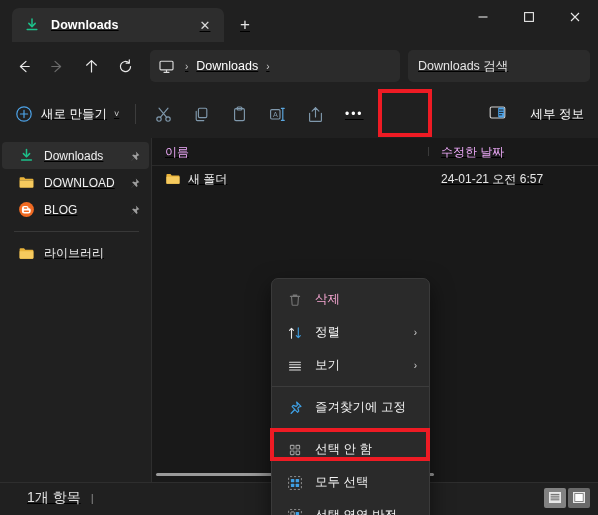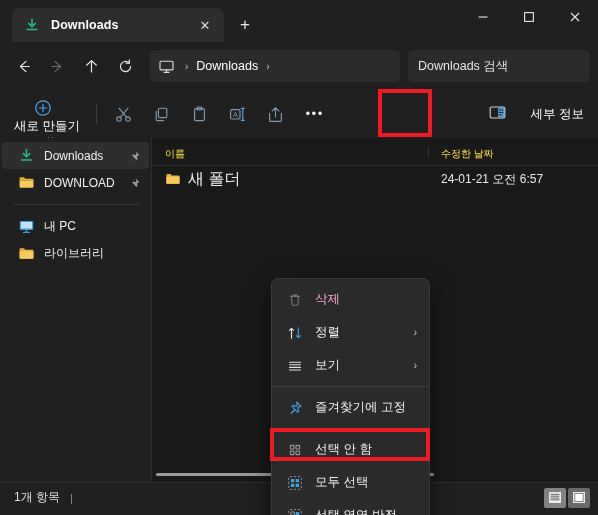--- a/index.html
+++ b/index.html
@@ -7,21 +7,21 @@
     width: 598px; height: 515px;
     background: #202020;
     font-family: "Liberation Sans", "DejaVu Sans", sans-serif;
     overflow: hidden;
     -webkit-font-smoothing: antialiased;
   }
   .window {
     position: relative;
     width: 598px; height: 512px;
     background: #202020;
-    display: flex; flex-direction: column;
+    display: flex; flex-direction: column; text-decoration: underline;
   }
 
   
   .titlebar {
     height: 42px;
     background: #202020;
     display: flex; align-items: flex-end;
     position: relative;
     flex: 0 0 auto;
   }
@@ -98,21 +98,21 @@
   
   .cmdbar {
     height: 48px; flex: 0 0 auto;
     display: flex; align-items: center;
     padding: 0 8px 0 10px;
     background: #202020;
     position: relative;
   }
   .newbtn {
     display: flex; align-items: center; height: 32px;
-    padding: 0 8px 0 4px; border-radius: 4px; color: #ffffff; flex-direction: column;
+    padding: 0 8px 0 4px; border-radius: 4px; color: #ffffff;
   }
   .newbtn .plus { width: 20px; height: 20px; margin-right: 7px; }
   .newbtn .lbl { font-size: 12.5px; }
   .newbtn .caret { font-size: 9px; margin-left: 7px; color: #dcdcdc; }
   .vsep { width: 1px; height: 20px; background: #3c3c3c; margin: 0 8px; }
   .cmdicon {
     width: 38px; height: 32px; border-radius: 4px;
     display: flex; align-items: center; justify-content: center;
   }
   .detailsbtn {
@@ -148,47 +148,47 @@
     height: 28px; display: flex; align-items: center;
     border-bottom: 1px solid #2a2a2a;
     flex: 0 0 auto;
   }
   .col-name { width: 277px; flex: 0 0 277px; padding-left: 13px; position: relative; }
   .col-name::after {
     content: ""; position: absolute; right: 0; top: 5px; bottom: 5px;
     width: 1px; background: #3a3a3a;
   }
   .col-date { flex: 1 1 auto; padding-left: 12px; }
-  .colheader .h { color: #fde047; font-size: 10px; }
+  .colheader .h { color: #f0abfc; font-size: 12px; }
   .filerow {
     height: 26px; display: flex; align-items: center; flex: 0 0 auto;
   }
   .filerow .name {
     width: 277px; flex: 0 0 277px; padding-left: 13px;
     display: flex; align-items: center;
   }
   .filerow .folder-ico { width: 16px; height: 16px; margin-right: 7px; flex: 0 0 auto; }
-  .filerow .fname { color: #f2f2f2; font-size: 16px; }
+  .filerow .fname { color: #f2f2f2; font-size: 12px; }
   .filerow .date { flex: 1 1 auto; padding-left: 12px; color: #e8e8e8; font-size: 12px; white-space: nowrap; }
   .listfill { flex: 1 1 auto; }
   .hscroll-track { height: 14px; flex: 0 0 auto; position: relative; }
   .hscroll-thumb {
     position: absolute; left: 4px; top: 5px; height: 3px; width: 278px;
     background: #9a9a9a; border-radius: 2px;
   }
 
   
   .statusbar {
     height: 30px; flex: 0 0 auto;
     background: #202020;
     border-top: 1px solid #2e2e2e;
     display: flex; align-items: center;
     padding-left: 14px; padding-right: 8px;
   }
-  .status-text { color: #e2e2e2; font-size: 12px; }
+  .status-text { color: #e2e2e2; font-size: 14px; margin-left: 13px; }
   .status-sep { color: #8a8a8a; font-size: 11.5px; margin-left: 10px; }
   .viewtoggles { margin-left: auto; display: flex; gap: 2px; }
   .vt { width: 22px; height: 20px; display: flex; align-items: center; justify-content: center;
         background: #6a6a6a; border-radius: 2px; }
   .vt.active { background: #828282; }
 
   
   .ctxmenu {
     position: absolute;
     left: 271px; top: 140px; width: 159px;
@@ -394,34 +394,38 @@
           </svg>
         </span>
         <span class="lbl">DOWNLOAD</span>
         <span class="pin">
           <svg width="13" height="13" viewBox="0 0 13 13">
               <path d="M7.8 1.6l3.6 3.6-1.6.5-1 1 .8 2.4-1 .9-2.2-2.2-3.1 3.2.1-.2 3-3.2-2.2-2.2.9-1 2.4.8 1-1z" fill="#b9b9b9"></path>
             </svg>
         </span>
       </div>
 
-
-      <div class="nav-divider"></div>
-
       <div class="navitem">
         <span class="ico">
           <svg width="17" height="17" viewBox="0 0 17 17">
-            <rect x="1.8" y="3" width="13.4" height="9" rx="1" fill="#3f9ae0"></rect>
-            <rect x="2.9" y="4" width="11.2" height="6.5" fill="#bfe2f7"></rect>
-            <path d="M5.6 14.4h5.8" stroke="#3f9ae0" stroke-width="1.4" stroke-linecap="round"></path>
-            <path d="M8.5 12v2.4" stroke="#3f9ae0" stroke-width="1.4"></path>
-          </svg>
-        </span>
-        <span class="lbl">내 PC</span>
-      </div>
+            <circle cx="8.5" cy="8.5" r="7.4" fill="#f06a22"></circle>
+            <path d="M6.2 5.1h2.3a2.1 2.1 0 0 1 2.1 2.1h.6a1.5 1.5 0 0 1 1.5 1.5v1.5a2.3 2.3 0 0 1-2.3 2.3H6.2a2.3 2.3 0 0 1-2.3-2.3V7.4a2.3 2.3 0 0 1 2.3-2.3z" fill="#ffffff"></path>
+            <path d="M6.5 6.9h2.1M6.5 10.2h3.9" stroke="#f06a22" stroke-width="1.5" stroke-linecap="round"></path>
+          </svg>
+        </span>
+        <span class="lbl">BLOG</span>
+        <span class="pin">
+          <svg width="13" height="13" viewBox="0 0 13 13">
+              <path d="M7.8 1.6l3.6 3.6-1.6.5-1 1 .8 2.4-1 .9-2.2-2.2-3.1 3.2.1-.2 3-3.2-2.2-2.2.9-1 2.4.8 1-1z" fill="#b9b9b9"></path>
+            </svg>
+        </span>
+      </div>
+
+      <div class="nav-divider"></div>
+
 
       <div class="navitem">
         <span class="ico">
           <svg width="17" height="17" viewBox="0 0 17 17">
             <path d="M1.6 4.3a1 1 0 0 1 1-1h3.4l1.3 1.5h7.1a1 1 0 0 1 1 1v7a1 1 0 0 1-1 1H2.6a1 1 0 0 1-1-1z" fill="#e8b23a"></path>
             <path d="M1.6 6.3h13.8v6.5a1 1 0 0 1-1 1H2.6a1 1 0 0 1-1-1z" fill="#f6ca5e"></path>
           </svg>
         </span>
         <span class="lbl">라이브러리</span>
       </div>

